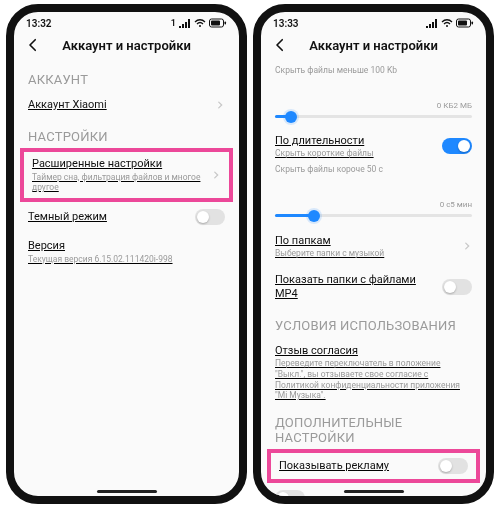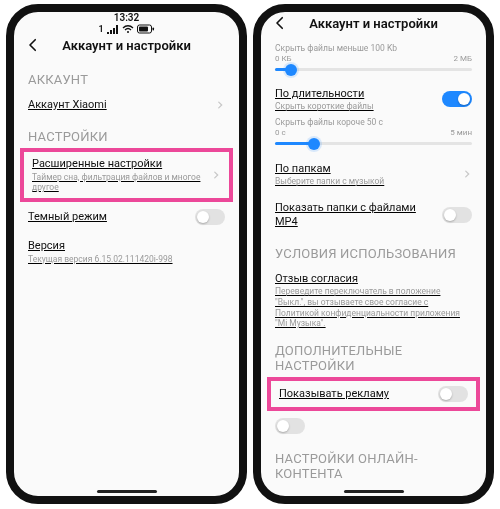--- a/index.html
+++ b/index.html
@@ -36,21 +36,20 @@
   }
   .statusbar {
     height: 22px;
     display: flex;
     align-items: center;
     justify-content: space-between;
     padding: 0 12px;
     font-size: 10px;
     font-weight: 600;
     color: #111;
-    flex-direction: column;
   }
   .status-icons { display: flex; align-items: center; gap: 3px; }
   .status-icons svg { display: block; }
   .header {
     display: flex;
     align-items: center;
     padding: 2px 10px 8px;
   }
   .back-icon { width: 18px; height: 18px; }
   .title {
@@ -103,22 +102,22 @@
   }
   .toggle.on { background: #1e88ff; }
   .toggle.on::after { left: 16px; }
   .highlight {
     border: 4px solid #ec4899;
     margin: 0 6px;
     padding: 5px 8px;
   }
   .slider-row { padding: 2px 14px 4px; }
   .slider-labels {
-    display: flex; justify-content: space-between;
-    font-size: 8px; color: #9a9a9a;
+    display: flex; justify-content: flex-end;
+    font-size: 8px; color: #9a9a9a; margin-top: 25px;
   }
   .slider {
     height: 14px; display: flex; align-items: center; position: relative;
   }
   .slider-track {
     height: 3px; background: #e4e4e4; border-radius: 2px; width: 100%; position: relative;
   }
   .slider-fill {
     position: absolute; left: 0; top: 0; bottom: 0;
     background: #1e88ff; border-radius: 2px;
@@ -197,20 +196,37 @@
     <div class="row">
       <div class="row-text">
         <div class="row-title">Версия</div>
         <div class="row-sub">Текущая версия 6.15.02.111420i-998</div>
       </div>
     </div>
   </div>
 </div>
 
 <div class="phone">
+  <div class="statusbar">
+    <span>13:33</span>
+    <span class="status-icons">
+      <svg width="12" height="10" viewBox="0 0 12 10">
+          <path fill="#111" d="M0 8h2v2H0zM3 6h2v4H3zM6 4h2v6H6zM9 1h2v9H9z"></path>
+        </svg>
+      <svg width="12" height="10" viewBox="0 0 12 10">
+          <path fill="none" stroke="#111" stroke-width="1.3" d="M1 4c3-3 7-3 10 0M3 6c2-2 4-2 6 0"></path>
+          <circle cx="6" cy="8" r="1" fill="#111"></circle>
+        </svg>
+      <svg width="18" height="10" viewBox="0 0 18 10">
+          <rect x="0.5" y="1" width="14" height="8" rx="2" fill="none" stroke="#111"></rect>
+          <rect x="15.5" y="3.5" width="1.5" height="3" rx="0.7" fill="#111"></rect>
+          <rect x="2" y="2.5" width="9" height="5" rx="1" fill="#111"></rect>
+        </svg>
+    </span>
+  </div>
   <div class="header">
     <span class="back-icon">
       <svg width="18" height="18" viewBox="0 0 24 24">
           <path fill="none" stroke="#111" stroke-width="2.2" stroke-linecap="round" stroke-linejoin="round" d="M15 5l-7 7 7 7"></path>
         </svg>
     </span>
     <div class="title">Аккаунт и настройки</div>
   </div>
   <div class="content">
 

